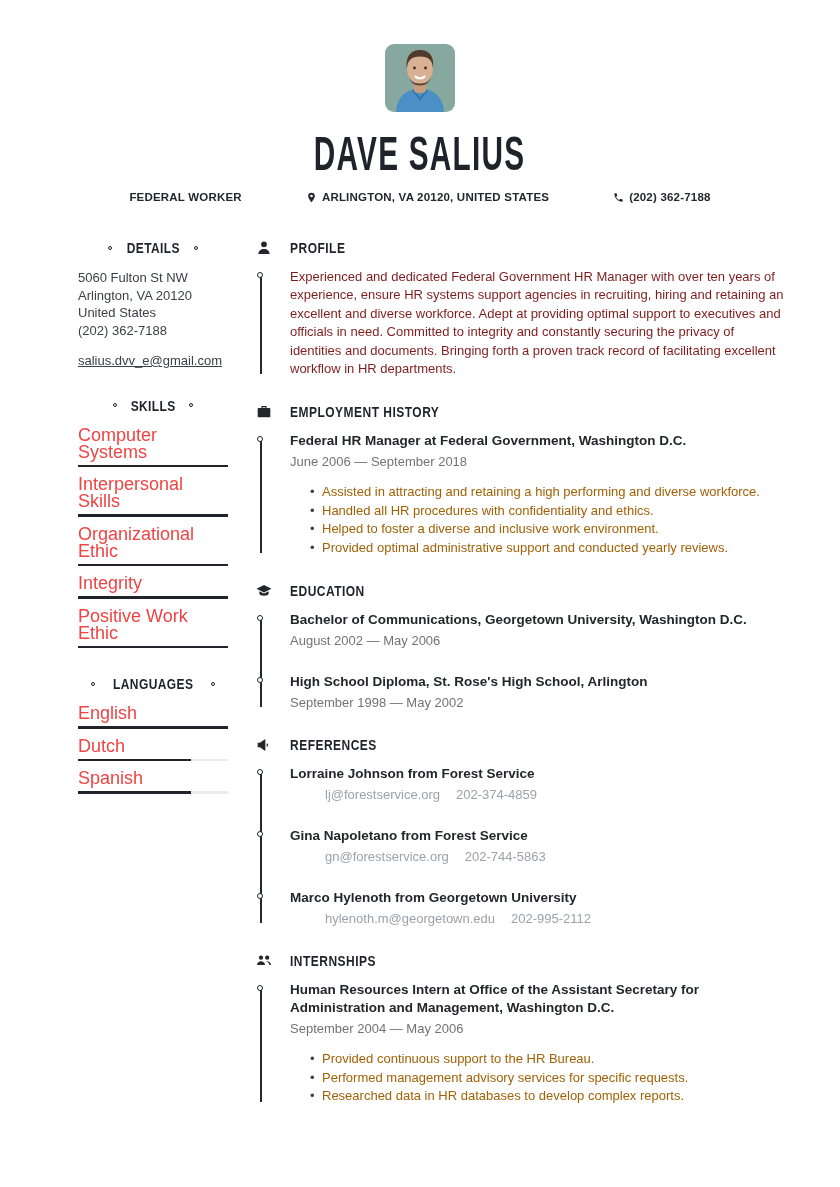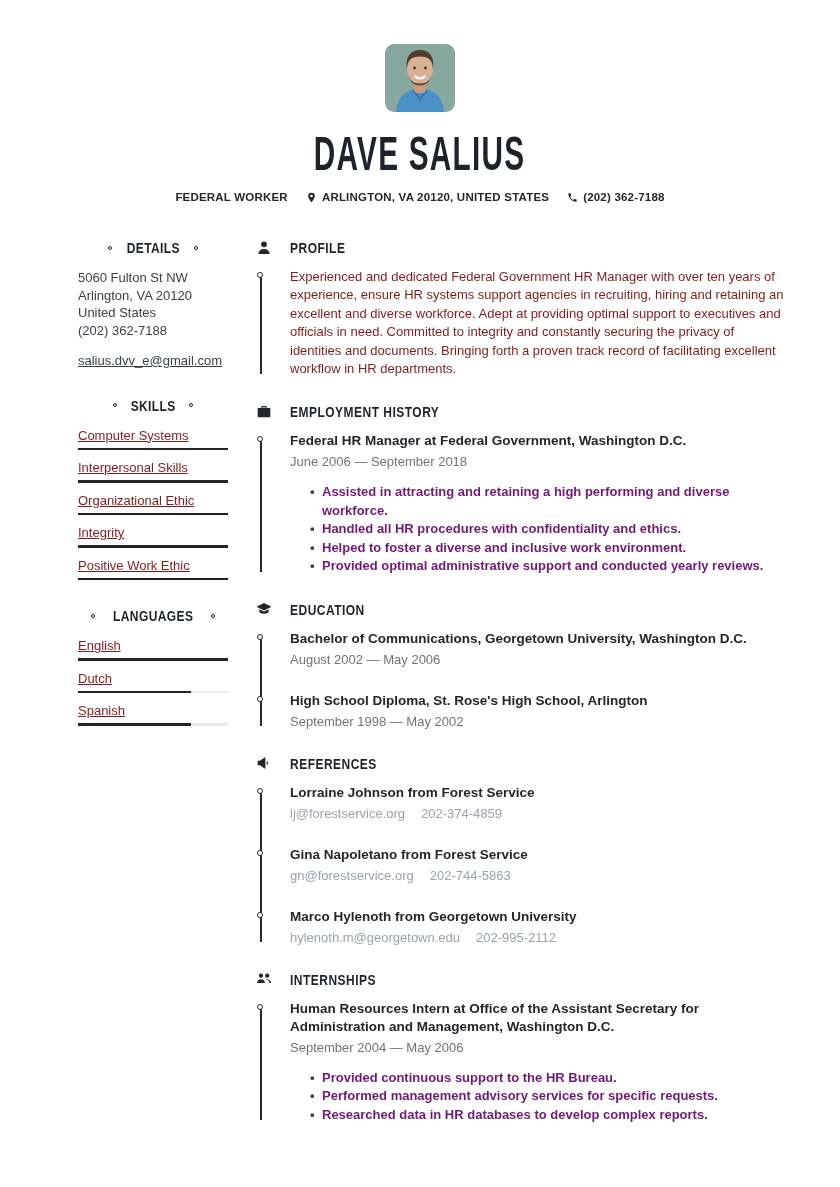--- a/index.html
+++ b/index.html
@@ -21,21 +21,21 @@
     font-size: 48px; font-weight: 700; letter-spacing: 2px;
     color: #1e222a; line-height: 1;
     display: inline-block; transform: scaleX(0.62); transform-origin: 50% 50%;
     white-space: nowrap;
   }
   .name-wrap { text-align: center; }
   .subtitle {
     margin-top: 13px;
     font-size: 11.5px; font-weight: 700; color: #23272e;
     letter-spacing: 0.2px;
-    display: flex; justify-content: center; align-items: center;
+    display: flex; justify-content: center; align-items: center; gap: 46px;
   }
   .subtitle .grp { display: inline-flex; align-items: center; margin: 0 9px; }
   .subtitle svg { width: 11px; height: 11px; margin-right: 5px; fill: #23272e; }
 
   
   .content { display: flex; padding: 36px 55px 0 78px; }
   .sidebar { width: 150px; flex-shrink: 0; margin-right: 28px; text-align: left; }
   .main { flex: 1; min-width: 0; }
 
   
@@ -53,21 +53,21 @@
     display: inline-block; flex-shrink: 0;
   }
   .side-lines { font-size: 13px; line-height: 17.5px; color: #3b4148; }
   .side-email {
     display: inline-block; margin-top: 13px;
     font-size: 13px; line-height: 17.5px; color: #3b4148;
     text-decoration: underline; word-break: break-all;
   }
   .side-section { margin-bottom: 27px; }
   .meter { margin-bottom: 9px; }
-  .meter .lbl { font-size: 13px; line-height: 17px; color: #7f1d1d; text-decoration: underline; }
+  .meter .lbl { font-size: 18px; line-height: 17px; color: #ef4444; }
   .meter .bar { margin-top: 4px; height: 2.5px; background: #e8eaec; width: 100%; }
   .meter .fill { height: 100%; background: #20242b; }
 
   
   .section { margin-bottom: 25px; }
   .sec-head { display: flex; align-items: center; margin-bottom: 12px; }
   .sec-head svg { width: 16px; height: 16px; fill: #23272c; flex-shrink: 0; }
   .sec-head h2 {
     font-size: 15px; font-weight: 700; color: #1e222a; letter-spacing: 0.6px;
     margin-left: 18px; display: inline-block;
@@ -84,27 +84,27 @@
     content: ''; position: absolute; left: -33.5px; top: 4px;
     width: 4px; height: 4px; border: 1.5px solid #23272c; border-radius: 50%;
     background: #fff;
   }
   .entry h3 { font-size: 13.5px; font-weight: 700; color: #23272c; line-height: 18px; }
   .entry .dates { font-size: 13px; color: #737373; margin-top: 3px; line-height: 17px; }
   .entry p { font-size: 13px; line-height: 18.4px; color: #7f1d1d; }
   .entry ul { list-style: none; margin-top: 13px; }
   .entry li {
     position: relative; padding-left: 32px;
-    font-size: 13px; line-height: 18.5px; color: #701a75; font-weight: bold;
+    font-size: 13px; line-height: 18.5px; color: #a16207;
   }
   .entry li::before {
     content: '•'; position: absolute; left: 20px; top: 0; color: #3b4148;
   }
   .contact-line { font-size: 13px; color: #9aa2ab; margin-top: 3px; line-height: 17px; }
-  .contact-line .em { margin-right: 16px; }
+  .contact-line .em { margin-right: 16px; margin-left: 35px; }
 </style>
 </head>
 <body>
 
 <div class="page">
 
   <div class="header">
     <svg class="photo" viewBox="0 0 70 68">
       <defs>
           <clipPath id="pc">

